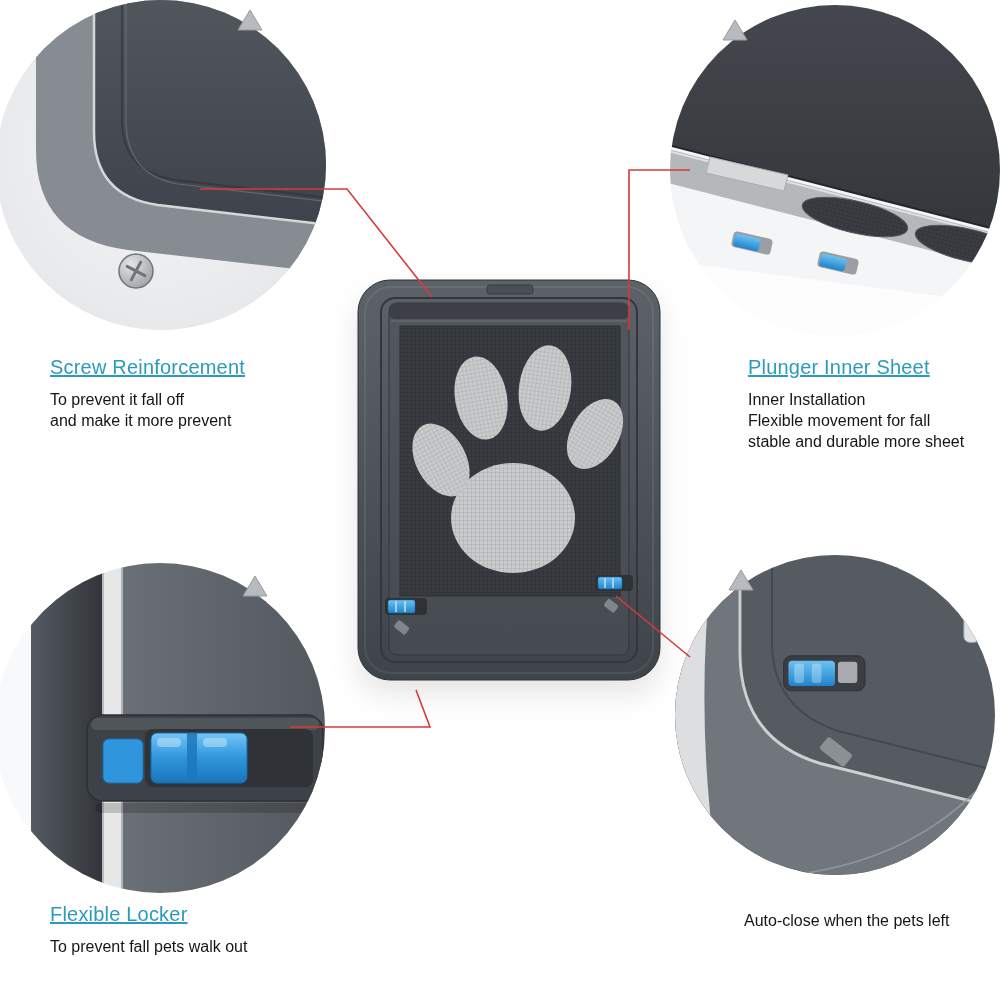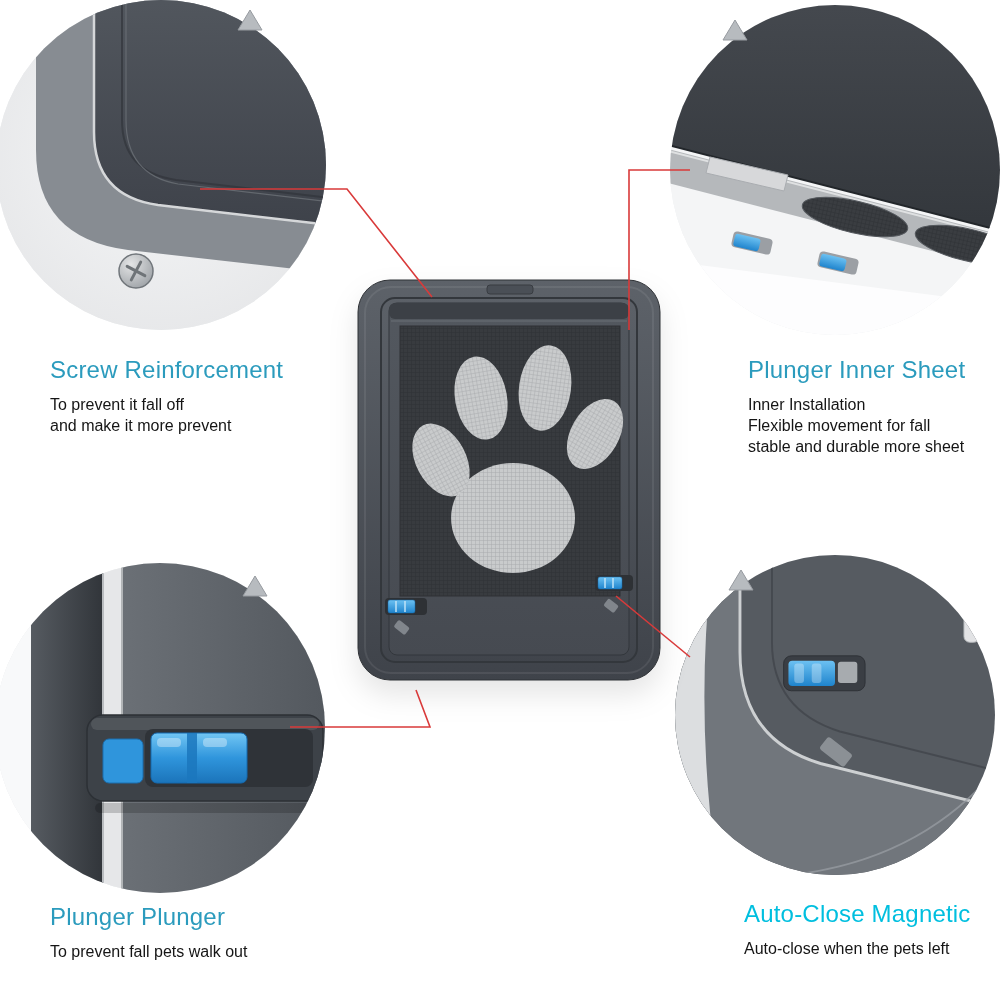--- a/index.html
+++ b/index.html
@@ -13,21 +13,21 @@
   .c-bl { left:-5px;  top:563px; width:330px; height:330px; }
   .c-br { left:675px; top:555px; width:320px; height:320px; }
 
   .door { position:absolute; left:355px; top:276px; width:310px; height:410px;
           filter:drop-shadow(0 14px 14px rgba(0,0,0,0.10)); }
   .door svg { display:block; width:100%; height:100%; }
 
   .overlay { position:absolute; left:0; top:0; width:1000px; height:1000px; pointer-events:none; }
 
   .feature { position:absolute; }
-  .feature-title { font-size:24px; letter-spacing:.2px; color:var(--feature-title-teal,#2b9bbd); }
+  .feature-title { font-size:20px; letter-spacing:.2px; color:var(--feature-title-teal,#2b9bbd);text-decoration:underline; }
   .feature-desc { margin-top:10px; font-size:16px; line-height:21px; color:#151515; }
   .f-tl { left:50px;  top:356px; width:300px; }
   .f-tr { left:748px; top:356px; width:286px; }
   .f-bl { left:50px;  top:903px; width:320px; }
   .f-br { left:744px; top:900px; width:256px; }
   .f-br .feature-title { color:var(--feature-title-cyan,#00bfdf); }
 </style>
 </head>
 <body>
 
@@ -251,26 +251,25 @@
   <div class="feature f-tr">
     <div class="feature-title">Plunger Inner Sheet</div>
     <div class="feature-desc">
       <div>Inner Installation</div>
       <div>Flexible movement for fall</div>
       <div>stable and durable more sheet</div>
     </div>
   </div>
 
   <div class="feature f-bl">
-    <div class="feature-title">Plunger Plunger</div>
+    <div class="feature-title">Flexible Locker</div>
     <div class="feature-desc">
       <div>To prevent fall pets walk out</div>
     </div>
   </div>
 
   <div class="feature f-br">
-    <div class="feature-title">Auto-Close Magnetic</div>
     <div class="feature-desc">
       <div>Auto-close when the pets left</div>
     </div>
   </div>
 
 </div>
 
 </body></html>

